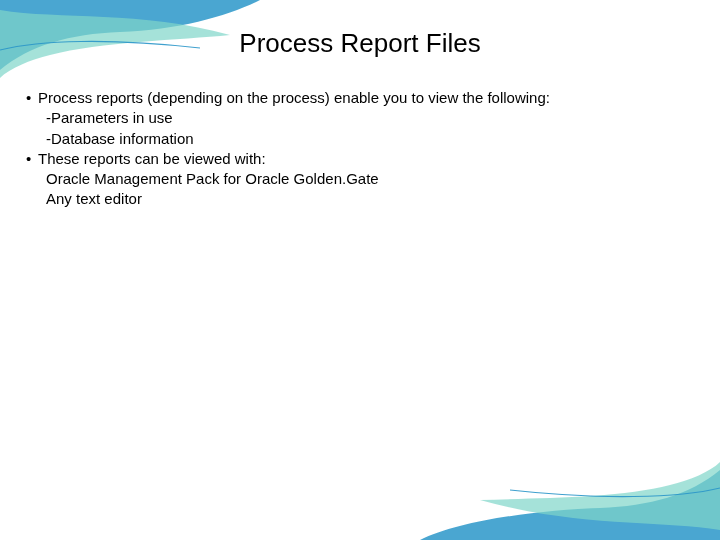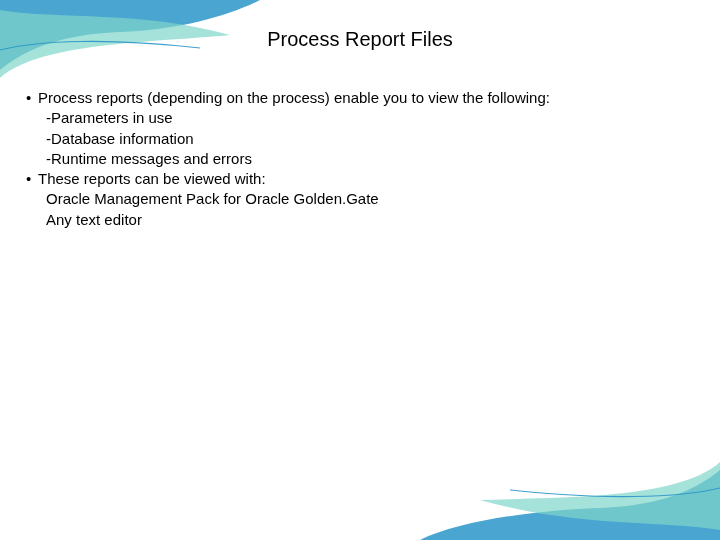--- a/index.html
+++ b/index.html
@@ -23,21 +23,21 @@
     position: absolute;
     bottom: 0; right: 0;
     width: 300px; height: 100px;
     pointer-events: none;
   }
   .title {
     position: absolute;
     top: 28px;
     left: 0; right: 0;
     text-align: center;
-    font-size: 20px;
+    font-size: 26px;
     color: #000;
     font-weight: 400;
   }
   .content {
     position: absolute;
     top: 88px;
     left: 26px;
     right: 14px;
     font-size: 15px;
     line-height: 1.35;
@@ -66,21 +66,20 @@
 <h1 class="title">Process Report Files</h1>
 
 <div class="content">
 
   <div class="bullet-line">
     <span class="bullet">•</span>
     <span class="bullet-text">Process reports (depending on the process) enable you to view the following:</span>
   </div>
   <div class="sub">-Parameters in use</div>
   <div class="sub">-Database information</div>
-  <div class="sub">-Runtime messages and errors</div>
 
   <div class="bullet-line">
     <span class="bullet">•</span>
     <span class="bullet-text">These reports can be viewed with:</span>
   </div>
   <div class="sub">Oracle Management Pack for Oracle Golden.Gate</div>
   <div class="sub">Any text editor</div>
 
 </div>
 

